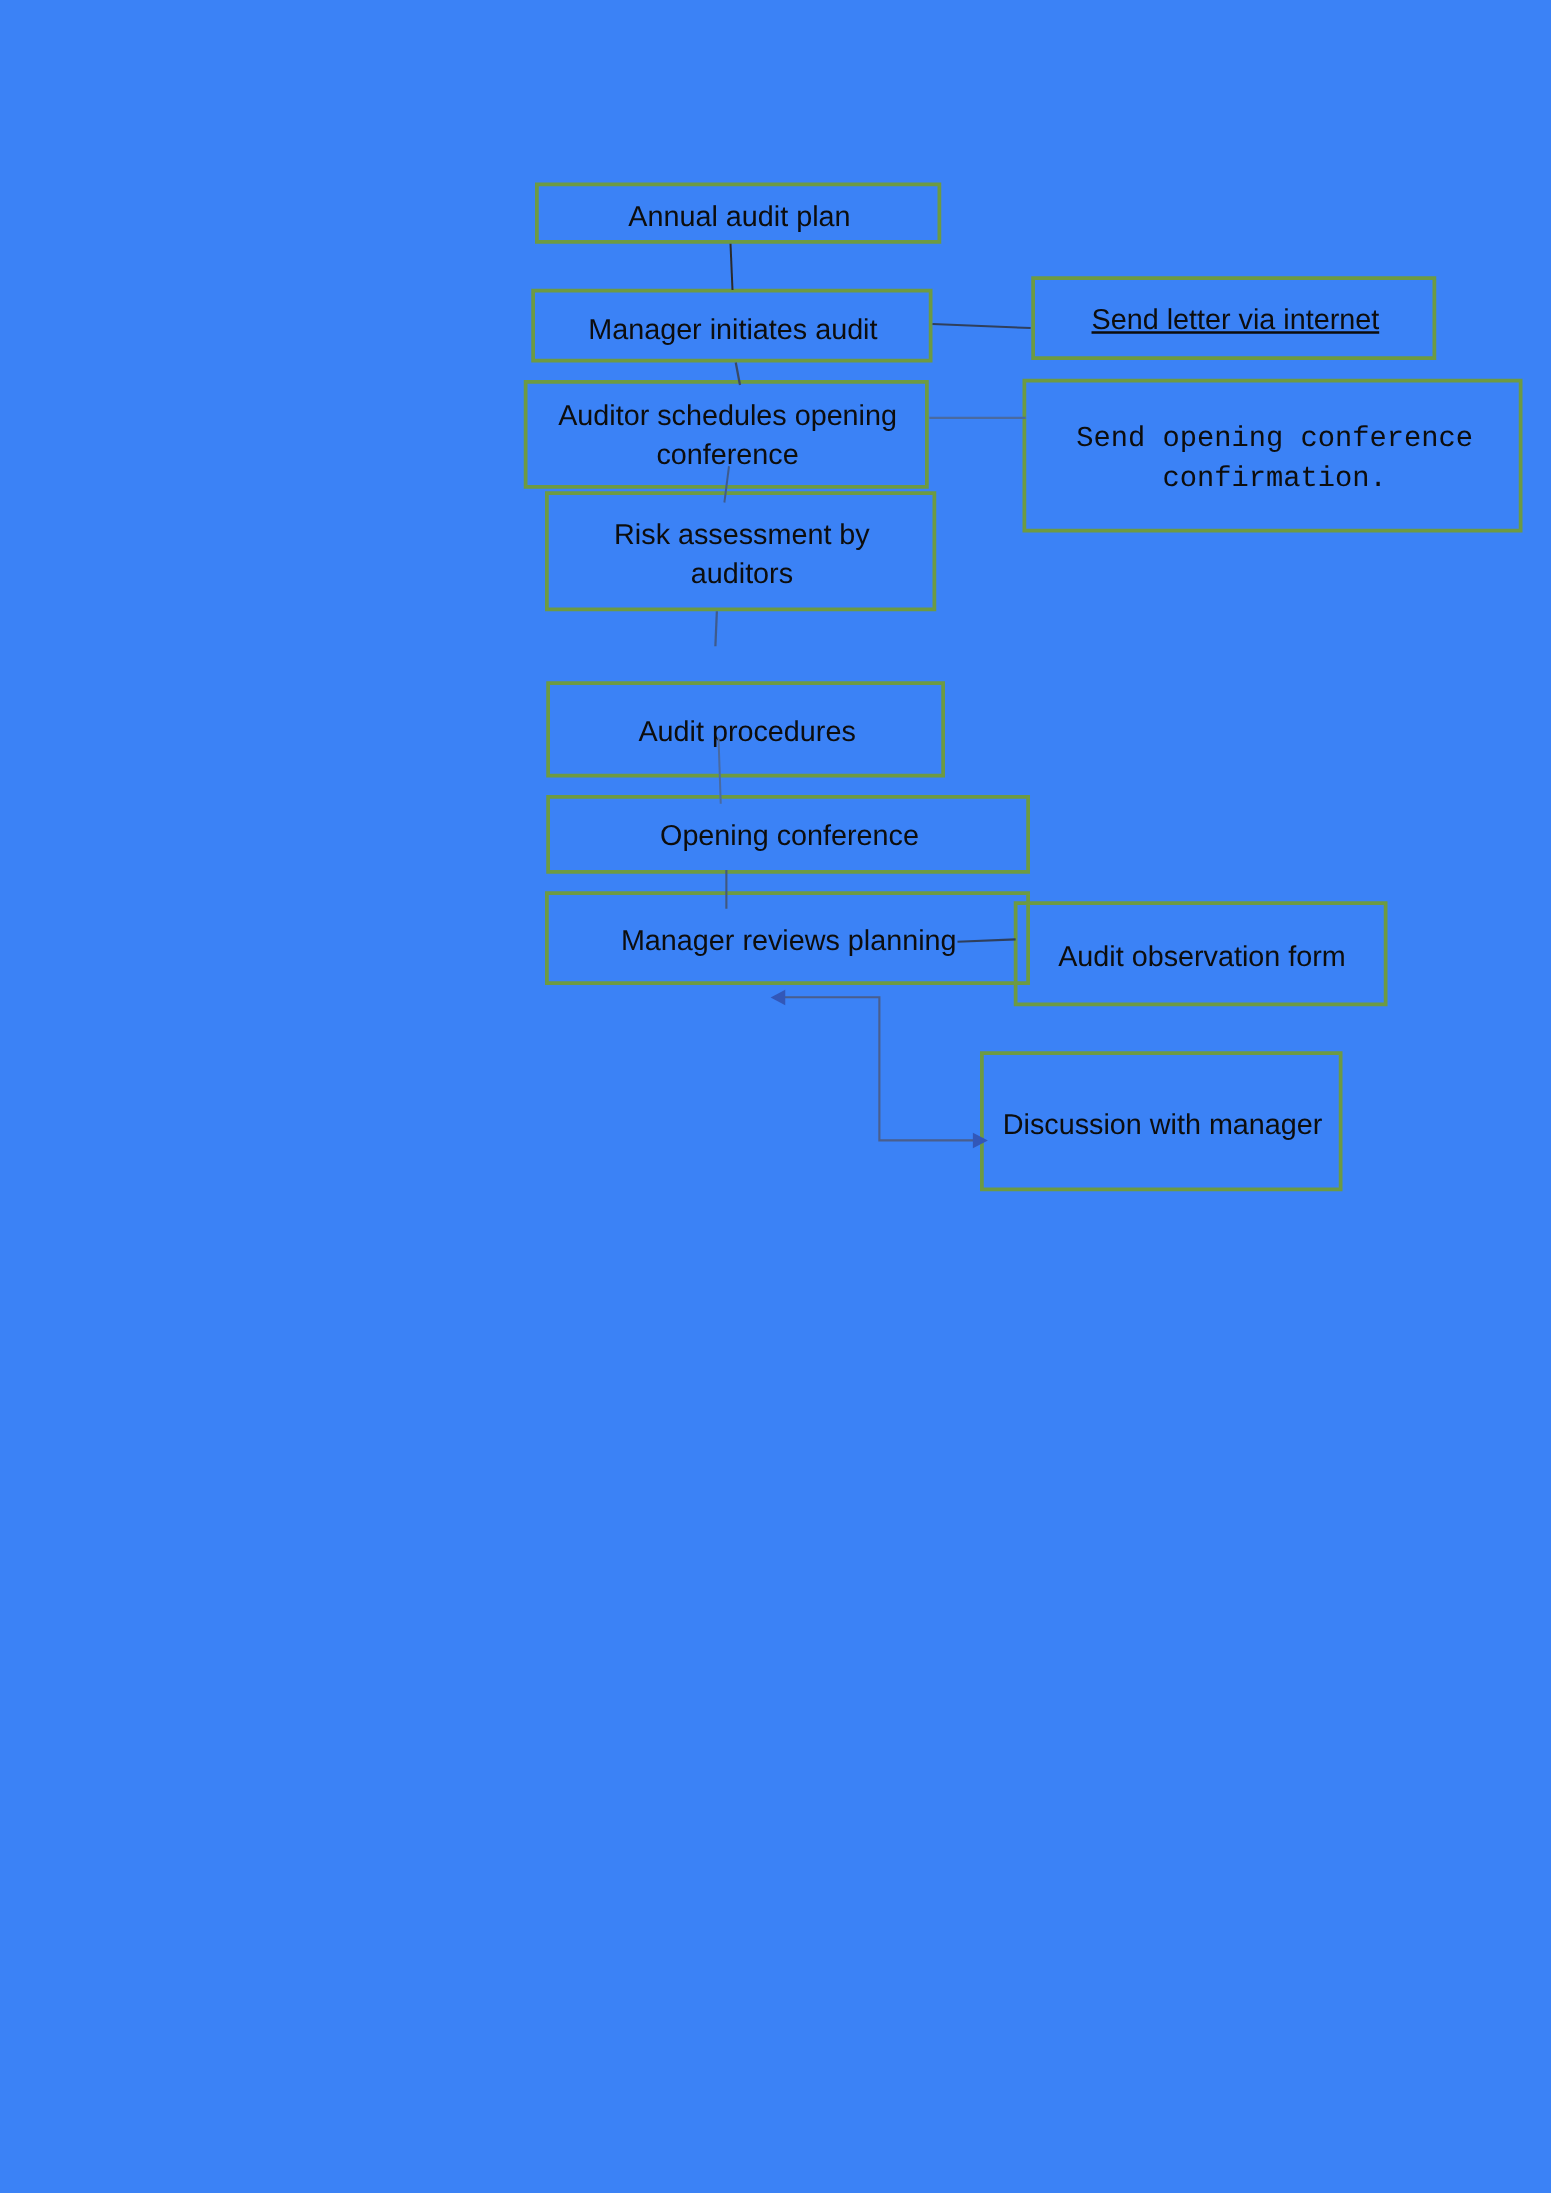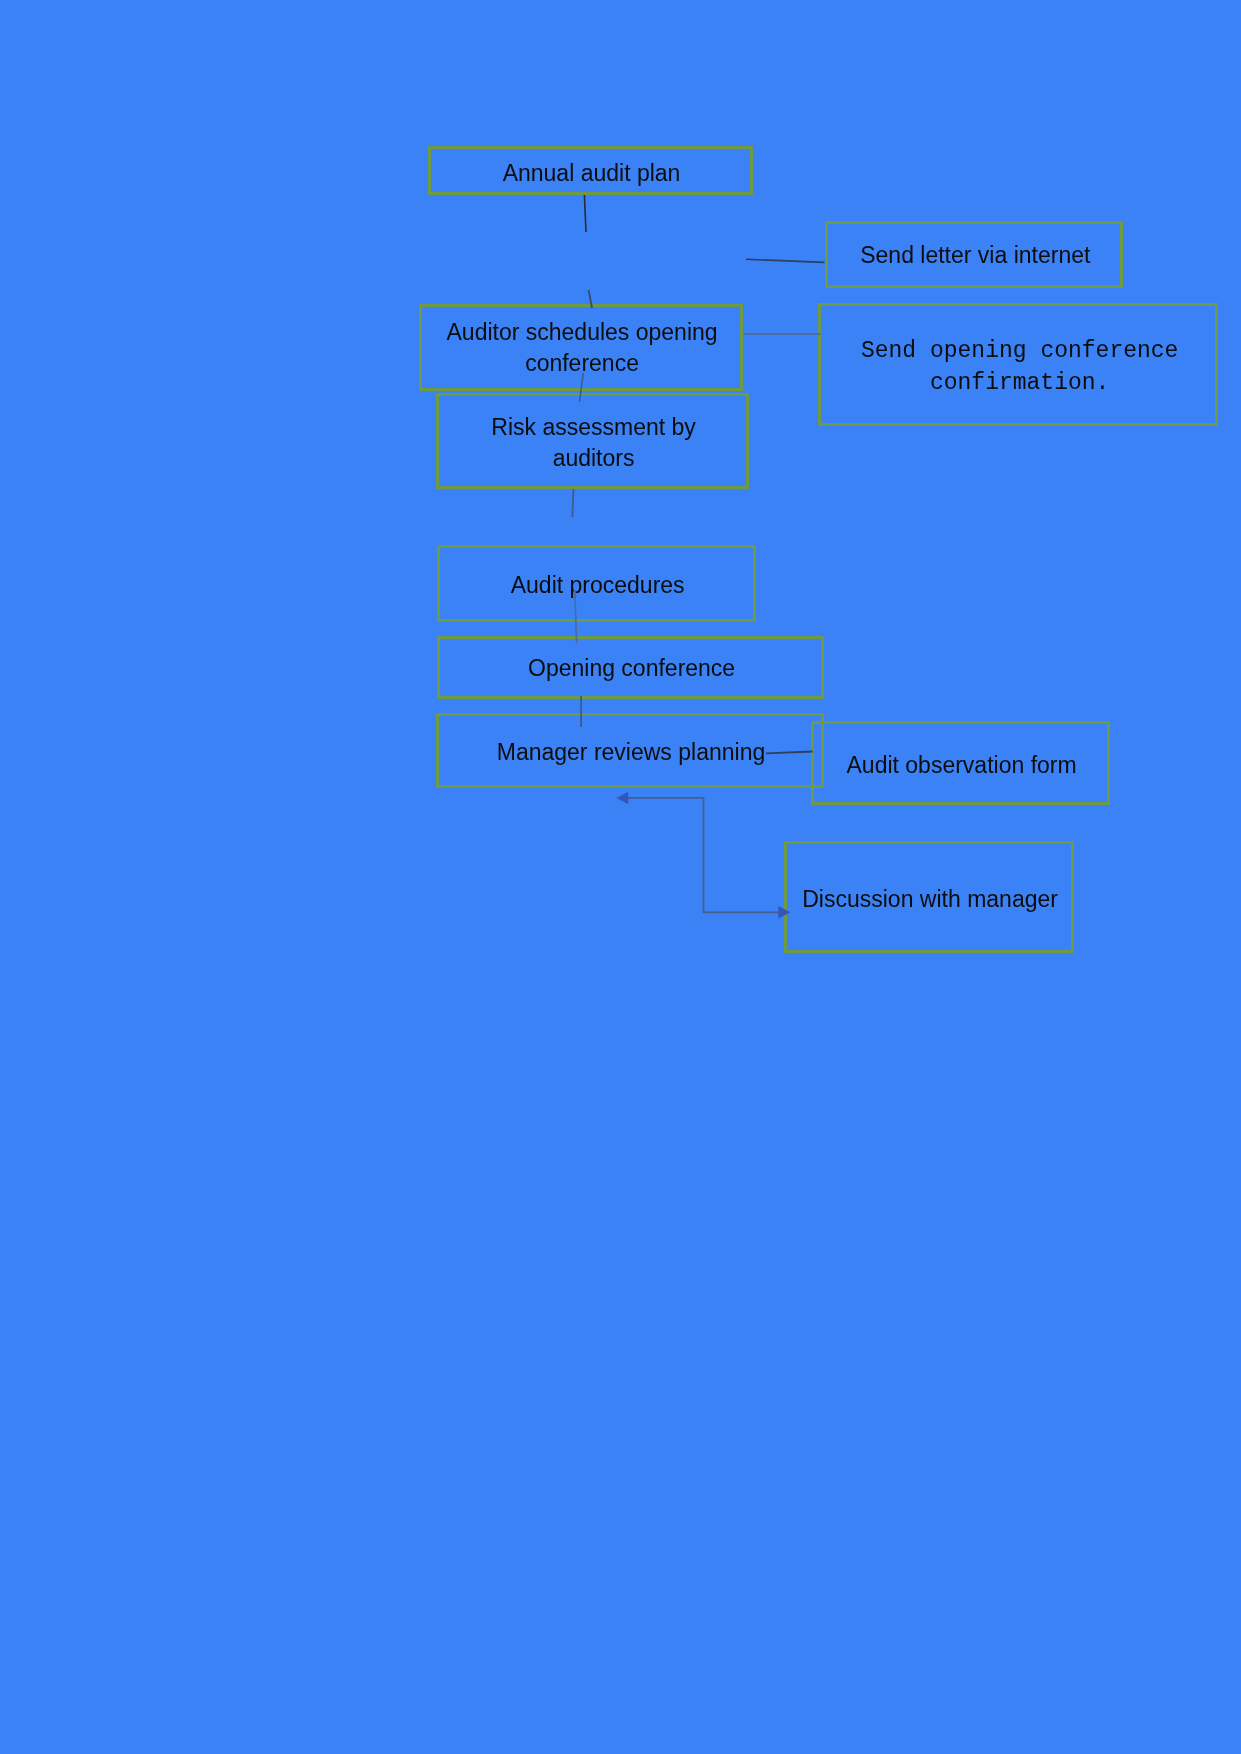--- a/index.html
+++ b/index.html
@@ -28,26 +28,27 @@
     <path fill="none" d="M 581.1 696 L 581.1 727" stroke="#41587f" stroke-width="1.7"></path>
     <path fill="none" d="M 746 259.2 L 824.5 262.4" stroke="#2f3f5c" stroke-width="1.6"></path>
     <path fill="none" d="M 743.5 334.2 L 820.5 334.2" stroke="#4a6aa0" stroke-width="1.8"></path>
     <path fill="none" d="M 766 753.4 L 812.5 751.5" stroke="#2f3f5c" stroke-width="1.8"></path>
     <path fill="none" d="M 627.5 797.8 L 703.5 797.8 L 703.5 912.3 L 778.5 912.3" stroke="#4a5e8c" stroke-width="1.7"></path>
     <polygon points="616.5,797.9 628.2,791.7 628.2,804.2" fill="#3257b8"></polygon>
     <polygon points="790.3,912.3 778.3,906.1 778.3,918.6" fill="#3257b8"></polygon>
   </svg>
 
   <div class="node" style="left: 427.5px; top: 145.5px; width: 325.5px; height: 49px; padding-top: 5.6px;">Annual audit plan</div>
+  <div class="node" style="left: 424.5px; top: 231px; width: 321px; height: 59px; padding-top: 6.2px;">Manager initiates audit</div>
   <div class="node" style="left: 419px; top: 303.5px; width: 323.5px; height: 87px; padding-top: 2px;">Auditor schedules opening
 conference</div>
   <div class="node" style="left: 436px; top: 393.2px; width: 312.5px; height: 95.8px; padding-top: 4px;">Risk assessment by
 auditors</div>
   <div class="node" style="left: 436.8px; top: 513px; width: 319.2px; height: 76.8px; padding-top: 4.4px; margin-top: 32px;">Audit procedures</div>
   <div class="node" style="left: 436.8px; top: 636px; width: 387px; height: 63px; padding-top: 1px;">Opening conference</div>
   <div class="node" style="left: 435.7px; top: 713px; width: 388px; height: 74.5px; padding-top: 3.6px;">Manager reviews planning</div>
-  <div class="node" style="left: 825px; top: 221px; width: 298px; height: 67.3px; padding-top: 1.4px;">Send letter via internet</div>
+  <div class="node" style="left: 825px; top: 221px; width: 324px; height: 67.3px; padding-top: 1.4px; text-decoration: underline;">Send letter via internet</div>
   <div class="node" style="left: 818.4px; top: 303.3px; width: 400px; height: 122.8px; padding-top: 7px; line-height: 31.8px; font-family: Liberation Mono, monospace;">Send opening conference
 confirmation.</div>
   <div class="node" style="left: 810.7px; top: 721px; width: 299.2px; height: 83.5px; padding-top: 5.4px;">Audit observation form</div>
   <div class="node" style="left: 783.8px; top: 840.8px; width: 290px; height: 112px; padding-top: 4.4px;">Discussion with manager</div>
 
 </div>
 
 </body></html>

